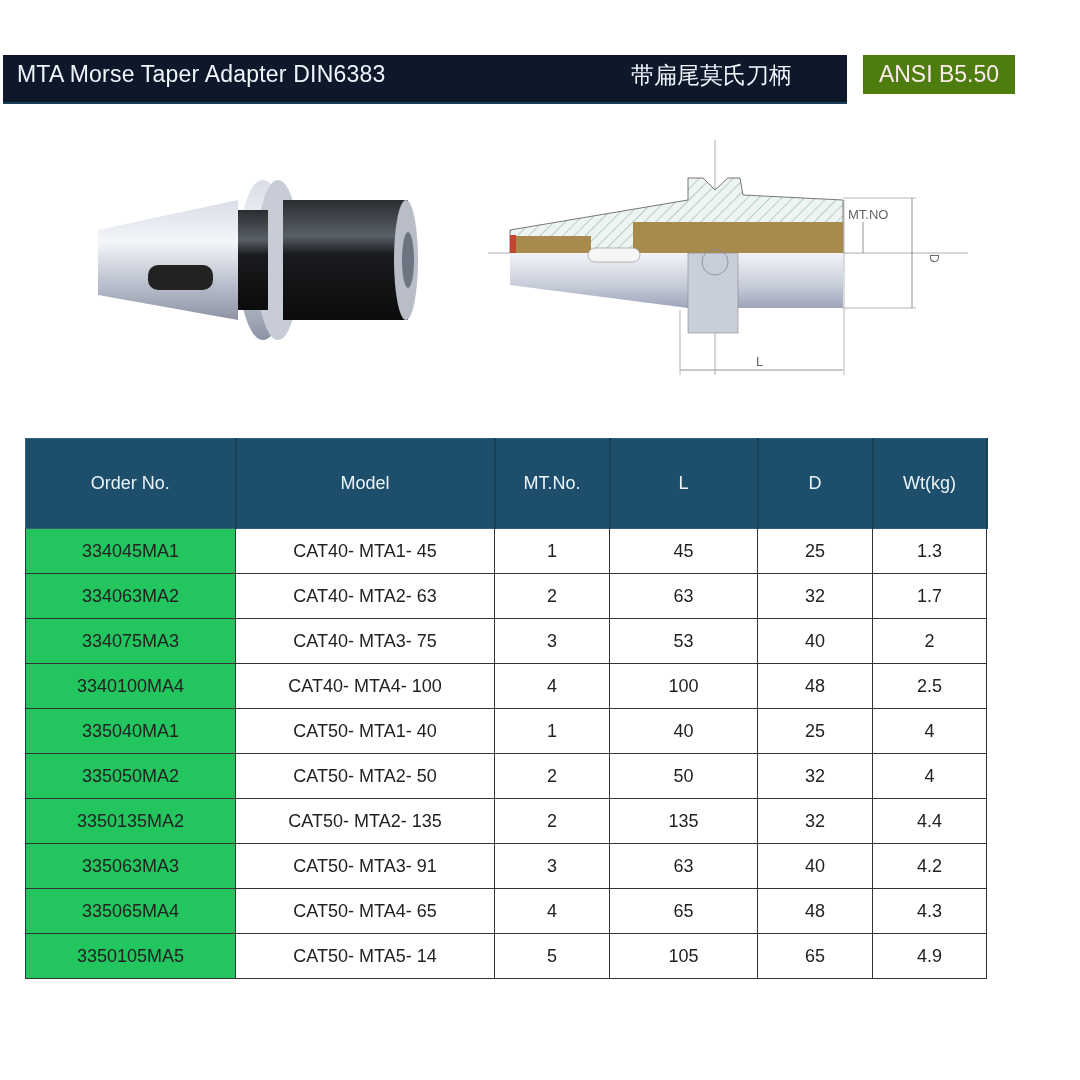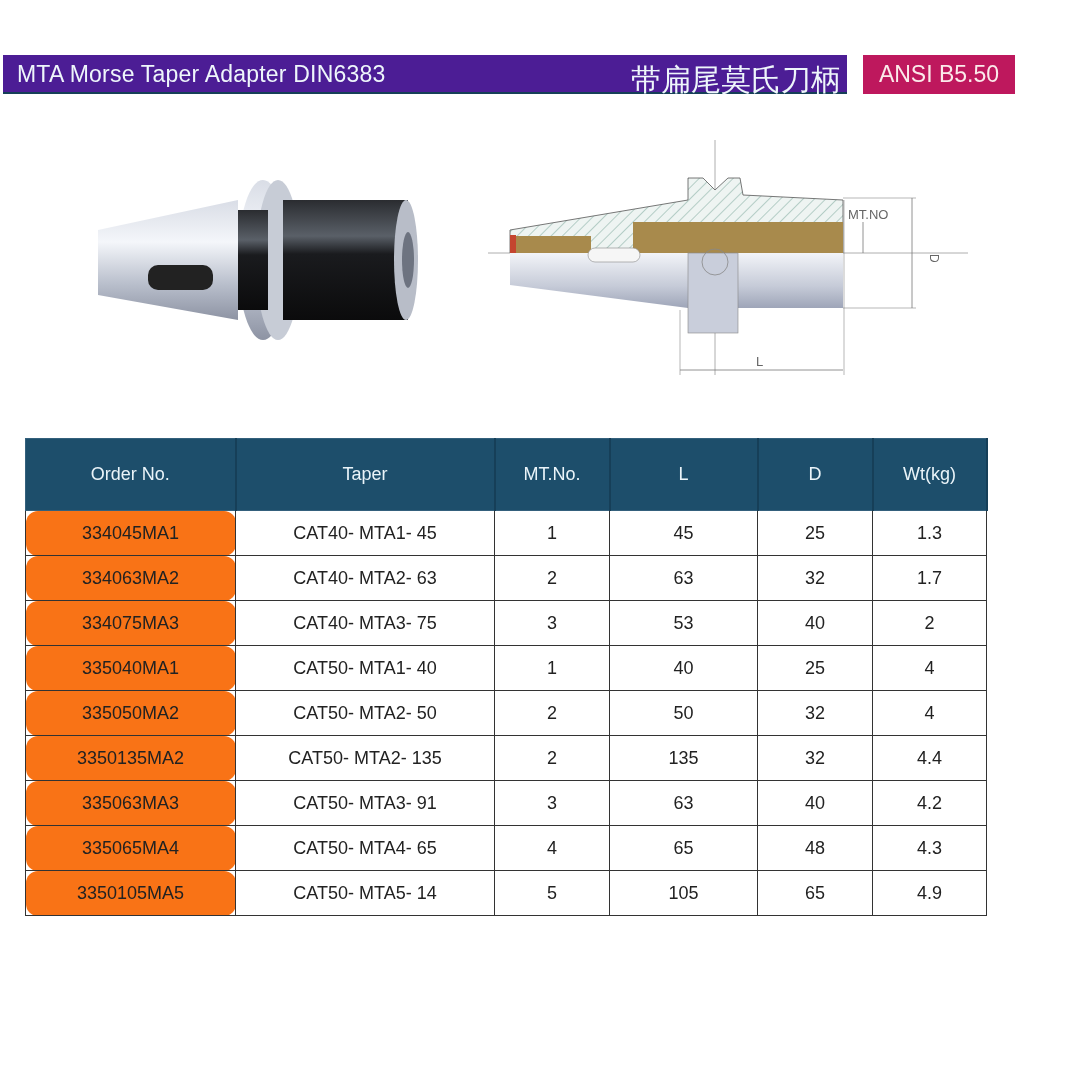--- a/index.html
+++ b/index.html
@@ -1,33 +1,33 @@
 <!DOCTYPE html>
 <html><head>
 <meta charset="utf-8">
 <style>
   html, body { margin:0; padding:0; background:#ffffff; }
   body { width:1080px; height:1080px; position:relative; overflow:hidden;
          font-family:"Liberation Sans", "DejaVu Sans", sans-serif; }
-  .title-bar { position:absolute; left:3px; top:55px; width:844px; height:39px;
-               background:#4c1d95; border-bottom:2px solid #163f58; box-sizing:border-box; }
+  .title-bar { position:absolute; left:3px; top:55px; width:844px; height:49px;
+               background:#0f172a; border-bottom:2px solid #163f58; box-sizing:border-box; }
   .title-en { position:absolute; left:14px; top:6px; color:#eef6fb; font-size:23px; letter-spacing:0.2px; }
-  .title-cn { position:absolute; left:628px; top:5px; color:#eef6fb; font-size:30px; font-family:"DejaVu Sans", sans-serif; }
+  .title-cn { position:absolute; left:628px; top:5px; color:#eef6fb; font-size:23px; font-family:"DejaVu Sans", sans-serif; }
   .badge { position:absolute; left:863px; top:55px; width:152px; height:39px;
-           background:#be185d; color:#fbeaea; font-size:23px; text-align:center; line-height:39px; }
+           background:#4d7c0f; color:#fbeaea; font-size:23px; text-align:center; line-height:39px; }
 
   .photo { position:absolute; left:88px; top:175px; width:330px; height:175px; }
   .drawing { position:absolute; left:488px; top:140px; width:480px; height:240px; }
 
   table.spec { position:absolute; left:25px; top:438px; border-collapse:collapse; }
   table.spec th { background:#1d4e6b; color:#eaf4f9; font-weight:normal; font-size:18px;
-                  height:55px; border:1px solid #34607c; border-right:2px solid #163f58; padding:8px; }
+                  height:55px; border:1px solid #34607c; border-right:2px solid #163f58; padding:17px; }
   table.spec td { height:44px; font-size:18px; color:#222; text-align:center; border:1px solid #333; padding:0;
                   background:#fff; }
-  table.spec td.order { background:#f97316;border-radius:12px; }
+  table.spec td.order { background:#22c55e; }
   col.c0 { width:210px; } col.c1 { width:259px; } col.c2 { width:115px; }
   col.c3 { width:148px; } col.c4 { width:115px; } col.c5 { width:114px; }
 </style>
 </head>
 <body>
 
 <div class="title-bar">
   <span class="title-en">MTA Morse Taper Adapter DIN6383</span>
   <span class="title-cn">带扁尾莫氏刀柄</span>
 </div>
@@ -102,21 +102,21 @@
       <col class="c0">
       <col class="c1">
       <col class="c2">
       <col class="c3">
       <col class="c4">
       <col class="c5">
     </colgroup>
   <thead>
     <tr>
       <th>Order No.</th>
-      <th>Taper</th>
+      <th>Model</th>
       <th>MT.No.</th>
       <th>L</th>
       <th>D</th>
       <th>Wt(kg)</th>
     </tr>
   </thead>
   <tbody id="tbody">
       <tr>
         <td class="order">334045MA1</td>
         <td>CAT40- MTA1- 45</td>
@@ -135,20 +135,28 @@
       </tr>
       <tr>
         <td class="order">334075MA3</td>
         <td>CAT40- MTA3- 75</td>
         <td>3</td>
         <td>53</td>
         <td>40</td>
         <td>2</td>
       </tr>
       <tr>
+        <td class="order">3340100MA4</td>
+        <td>CAT40- MTA4- 100</td>
+        <td>4</td>
+        <td>100</td>
+        <td>48</td>
+        <td>2.5</td>
+      </tr>
+      <tr>
         <td class="order">335040MA1</td>
         <td>CAT50- MTA1- 40</td>
         <td>1</td>
         <td>40</td>
         <td>25</td>
         <td>4</td>
       </tr>
       <tr>
         <td class="order">335050MA2</td>
         <td>CAT50- MTA2- 50</td>

